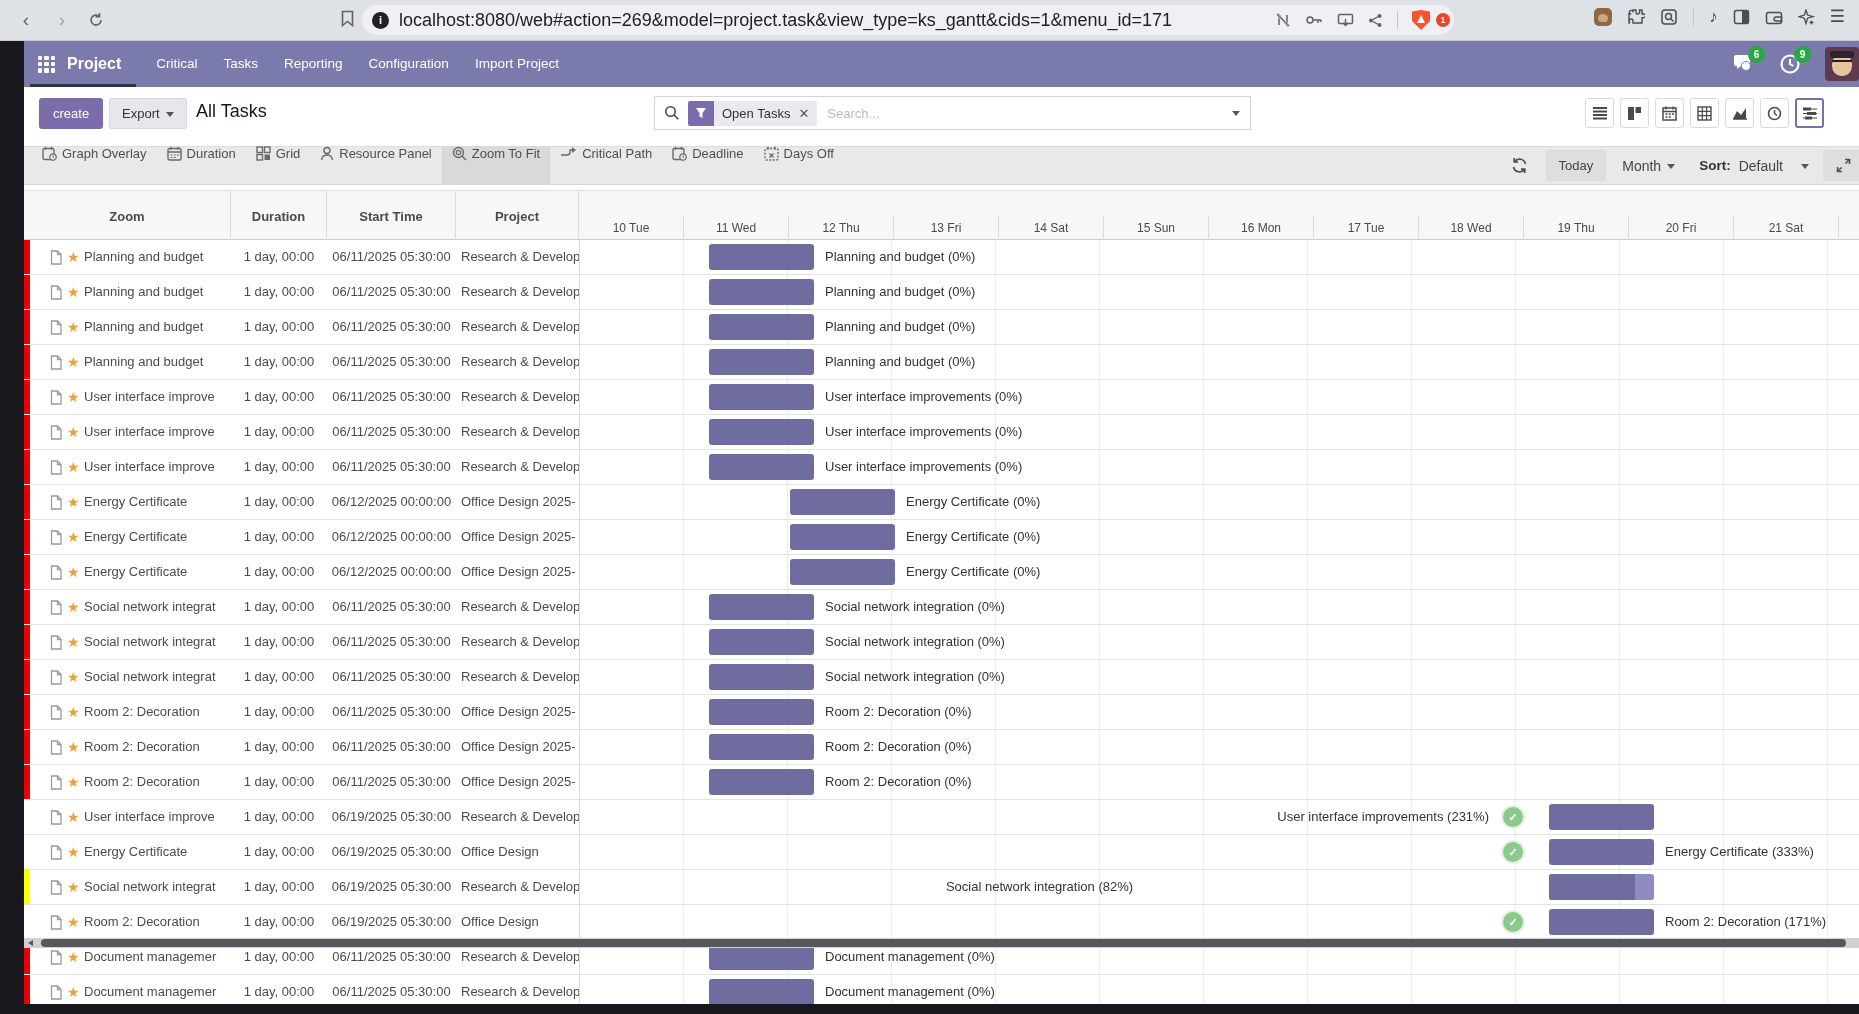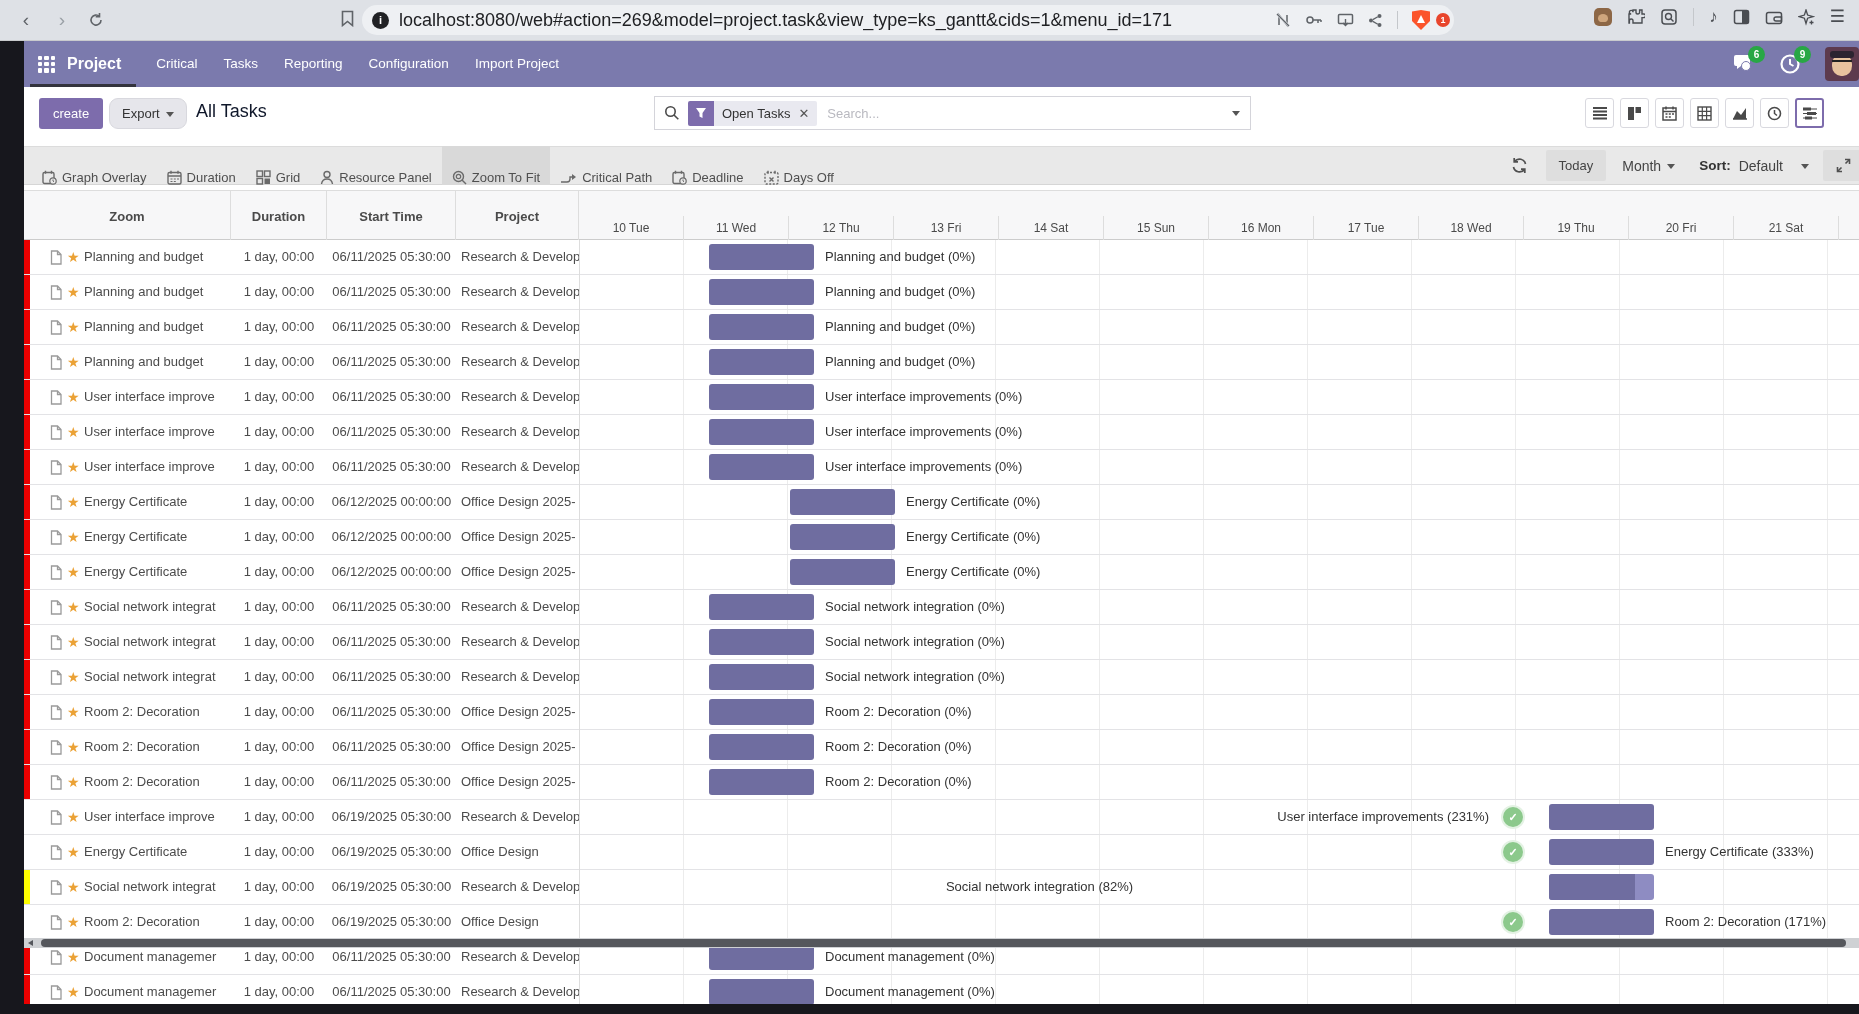--- a/index.html
+++ b/index.html
@@ -40,39 +40,39 @@
   .tray-ic { position:relative; width:22px; height:22px; cursor:pointer; }
   .badge-g { position:absolute; top:-7px; right:-10px; min-width:17px; height:17px; border-radius:9px; background:#28a745; color:#fff; font-size:10px; font-weight:bold; text-align:center; line-height:17px; padding:0 4px; }
   .avatar { width:34px; height:34px; border-radius:4px; background:#5d3a4d; position:relative; overflow:hidden; cursor:pointer; }
   .avatar::before { content:""; position:absolute; left:7px; top:7px; width:20px; height:22px; border-radius:45%; background:#e8c39e; }
   .avatar::after { content:""; position:absolute; left:5px; top:4px; width:24px; height:7px; border-radius:3px; background:#2c2430; }
   .avatar .glasses { position:absolute; left:7px; top:13px; width:20px; height:5px; border-top:2px solid #222; }
 
   
   .cpanel { position:absolute; top:46px; left:0; width:100%; height:59px; background:#fff; }
   .btn-create { position:absolute; left:15px; top:11px; height:31px; padding:0 14px; background:#7d6cac; color:#fff; border:none; border-radius:3px; font-size:13px; font-family:inherit; cursor:pointer; }
-  .btn-export { position:absolute; left:85px; top:11px; height:31px; padding:0 12px; background:#e6e6eb; color:#333; border:1px solid #d8d8de; border-radius:9px; font-size:13px; font-family:inherit; cursor:pointer; }
+  .btn-export { position:absolute; left:85px; top:11px; height:31px; padding:0 12px; background:#e6e6eb; color:#333; border:1px solid #d8d8de; border-radius:2px; font-size:13px; font-family:inherit; cursor:pointer; }
   .caret { display:inline-block; width:0; height:0; border-left:4px solid transparent; border-right:4px solid transparent; border-top:5px solid #555; vertical-align:middle; margin-left:6px; }
   .view-title { position:absolute; left:172px; top:14px; font-size:18px; color:#0f172a; }
   .searchbox { position:absolute; left:630px; top:9px; width:597px; height:34px; border:1px solid #d4d4da; background:#fff; display:flex; align-items:center; }
   .search-mag { margin:0 8px 0 9px; flex:none; }
   .facet { display:flex; align-items:stretch; height:25px; border-radius:2px; overflow:hidden; flex:none; }
   .facet-ic { width:26px; background:#7d6cac; display:flex; align-items:center; justify-content:center; }
   .facet-body { background:#e9e9f0; display:flex; align-items:center; padding:0 8px; gap:8px; font-size:13px; color:#333; }
   .facet-x { color:#555; font-size:13px; cursor:pointer; }
   .search-input { border:none; outline:none; flex:1; font-size:13px; color:#333; padding:0 10px; font-family:inherit; }
   .search-input::placeholder { color:#b9b9c0; }
   .search-caret { margin-right:10px; cursor:pointer; }
   .viewswitch { position:absolute; right:49px; top:11px; display:flex; gap:6px; }
   .vs-btn { width:29px; height:30px; border:1px solid #d9d9df; background:#fff; border-radius:3px; display:flex; align-items:center; justify-content:center; cursor:pointer; color:#4a4a4a; }
   .vs-btn.active { border:2px solid #7d6cac; }
 
   
   .gtoolbar { position:absolute; top:105px; left:0; width:100%; height:39px; background:#e9e9e9; border-top:1px solid #dcdcdc; border-bottom:1px solid #d6d6d6; display:flex; align-items:center; padding-left:8px; }
-  .gt-btn { display:flex; align-items:flex-end; gap:5px; height:39px; padding:0 10px; font-size:13px; color:#4f4f4f; cursor:pointer; white-space:nowrap; }
+  .gt-btn { display:flex; align-items:flex-start; gap:5px; height:39px; padding:0 10px; font-size:13px; color:#4f4f4f; cursor:pointer; white-space:nowrap; }
   .gt-btn.active { background:#d9d9d9; }
   .gt-right { margin-left:auto; display:flex; align-items:center; padding-right:8px; }
   .gt-refresh { margin-right:18px; cursor:pointer; display:flex; }
   .chip { background:#dedede; height:31px; display:flex; align-items:center; padding:0 13px; font-size:13px; color:#444; border-radius:2px; cursor:pointer; }
   .scale-sel { margin:0 10px 0 16px; font-size:14px; color:#444; cursor:pointer; }
   .sort-lbl { font-weight:bold; font-size:13.5px; color:#333; margin:0 8px 0 14px; }
   .sort-val { font-size:14px; color:#444; margin-right:40px; cursor:pointer; position:relative; }
   .sort-caret { position:absolute; right:-26px; top:6px; }
   .expand-btn { width:42px; }
 

